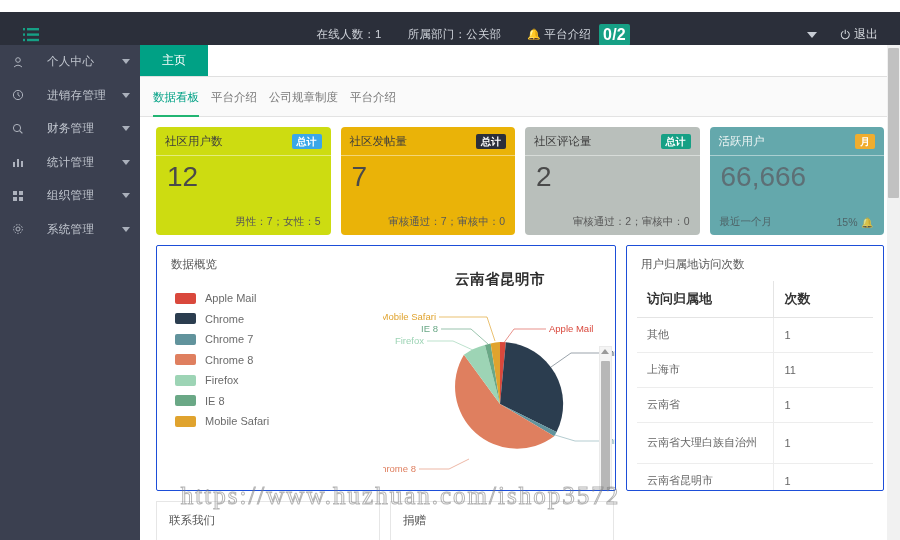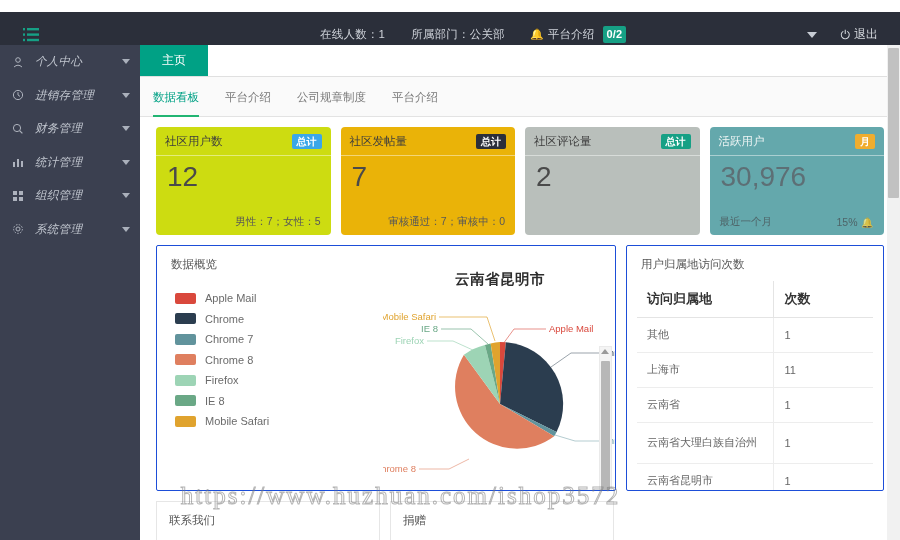--- a/index.html
+++ b/index.html
@@ -21,21 +21,21 @@
     cursor: pointer;
   }
   .menu-toggle svg { display:block; }
   .topbar-center {
     flex: 1; display: flex; align-items: center; justify-content: center; gap: 26px;
     font-size: 11.5px; color: #cfd3da; letter-spacing: .2px;
   }
   .tb-item { display: flex; align-items: center; gap: 3px; white-space: nowrap; cursor: default; }
   .tb-link { cursor: pointer; }
   .badge-msg {
-    background: #16a085; color: #fff; font-size: 11px; line-height: 1;
+    background: #16a085; color: #fff; font-size: 16px; line-height: 1;
     padding: 3px 4px 3px 4px; border-radius: 2px; margin-left: 5px; font-weight: bold;
   }
   .topbar-right {
     display: flex; align-items: center; gap: 24px; padding-right: 22px;
     font-size: 12px; color: #d7dbe0;
   }
   .caret-down {
     width: 0; height: 0; border-left: 5px solid transparent; border-right: 5px solid transparent;
     border-top: 6px solid #c7ccd4; cursor: pointer;
   }
@@ -44,42 +44,42 @@
   
   .sidebar {
     position: absolute; top: 45px; left: 0; width: 140px; height: 495px;
     background: #3b4050;
   }
   .side-item {
     height: 33.5px; display: flex; align-items: center; padding: 0 10px 0 12px;
     color: #c2c7d0; font-size: 11.5px; cursor: pointer; position: relative;
   }
   .side-item .sicon { width: 16px; display:flex; align-items:center; justify-content:flex-start; opacity:.85; }
-  .side-item .slabel { flex: 1; margin-left: 7px; letter-spacing: .3px; font-style: italic; }
+  .side-item .slabel { flex: 1; margin-left: 19px; letter-spacing: .3px; }
   .side-item .scaret {
     width: 0; height: 0; border-left: 4.5px solid transparent; border-right: 4.5px solid transparent;
     border-top: 5.5px solid #aab0bb;
   }
 
   
   .main {
     position: absolute; top: 45px; left: 140px; width: 760px; height: 495px;
     background: #fff; overflow: hidden;
   }
   .tabbar {
     height: 32px; background: #fff; display: flex; align-items: stretch;
     border-bottom: 1px solid #e0e0e0;
   }
   .tabbar .tab {
     background: #00a185; color: #fff; font-size: 12px; display: flex; align-items: center;
     justify-content: center; padding: 0 22px; cursor: pointer;
   }
   .subtabs {
     height: 40px; background: #fafafa; border-bottom: 1px solid #e3e3e3;
-    display: flex; align-items: center; padding-left: 13px; gap: 26px;
+    display: flex; align-items: center; padding-left: 13px; gap: 12px;
   }
   .subtab {
     font-size: 11.5px; color: #7a7a7a; height: 40px; line-height: 40px; cursor: pointer;
     position: relative;
   }
   .subtab.active { color: #00a185; }
   .subtab.active::after {
     content: ""; position: absolute; left: 0; right: 0; bottom: 0; height: 2px; background: #22b573;
   }
 
@@ -334,28 +334,31 @@
             <span>审核通过：7；审核中：0</span>
           </div>
         </div>
 
         <div class="card" style="background:#b9bfbb;">
           <div class="card-head">
             <span class="card-title">社区评论量</span>
             <span class="card-badge" style="background:#16a085;">总计</span>
           </div>
           <div class="card-num">2</div>
+          <div class="card-foot">
+            <span>审核通过：2；审核中：0</span>
+          </div>
         </div>
 
         <div class="card" style="background:#64a8ac;">
           <div class="card-head">
             <span class="card-title" style="color:#eef5f5;">活跃用户</span>
             <span class="card-badge" style="background:#f0ad2e;">月</span>
           </div>
-          <div class="card-num" style="color:#5d6f75;">30,976</div>
+          <div class="card-num" style="color:#5d6f75;">66,666</div>
           <div class="card-foot" style="color:#4e6468;">
             <span class="fleft">最近一个月</span>
             <span>15%</span>
             <span style="font-size:10px;opacity:.75;">🔔</span>
           </div>
         </div>
 
       </div>
 
       <div class="panels">

